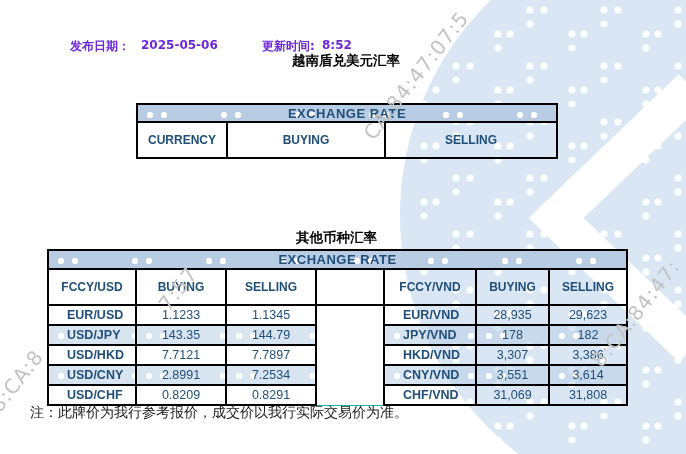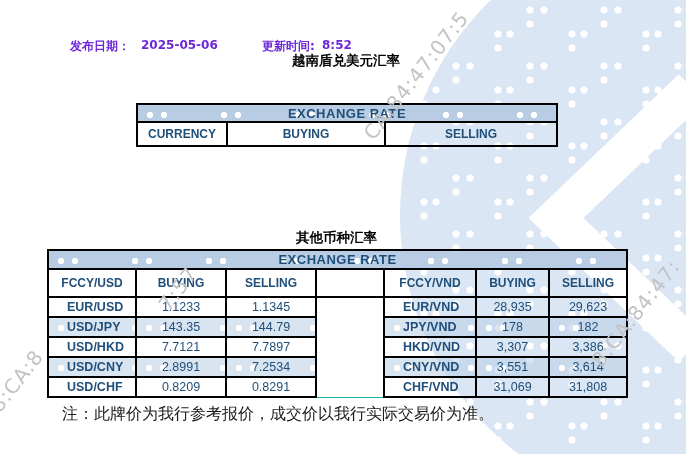--- a/index.html
+++ b/index.html
@@ -24,21 +24,21 @@
     transform-origin:0 50%;
     pointer-events:none;
   }
   
   .abs{position:absolute;z-index:2;}
   .meta{font-size:12px;font-weight:bold;color:#6d28d9;}
   .doc-title{
     font-size:13.5px;font-weight:bold;color:#000;
     text-align:center;
   }
-  .note{font-size:16px;color:#1a1a1a;margin-left:32px;}
+  .note{font-size:14px;color:#1a1a1a;}
   
   table{
     border-collapse:collapse;
     table-layout:fixed;
     position:absolute;z-index:2;
     border:1px solid #14b8a6;
     font-family:Liberation Sans, sans-serif;
     color:#1F4E79;
   }
   td,th{
@@ -53,25 +53,25 @@
     background-color:#B8CCE4;
     font-size:13px;font-weight:bold;
     letter-spacing:0.5px;
     color:#1F4E79;
   }
   .colhead{font-size:12px;font-weight:bold;}
   .pair{font-weight:bold;text-align:left;padding-left:18px;}
   .val{font-size:12.5px;}
   #usd-table{left:136px;top:103px;width:420px;}
   #usd-table .band-row{height:18px;}
-  #usd-table .head-row{height:24px;}
+  #usd-table .head-row{height:36px;}
   #usd-table .data-row{height:37px;font-size:13.5px;}
   #other-table{left:47px;top:249px;width:579px;font-size:12.5px;}
   #other-table .band-row{height:19px;}
-  #other-table .head-row{height:28px;}
+  #other-table .head-row{height:36px;}
   #other-table .data-row{height:20px;}
   #other-table td.gap{border-top:2px solid #000;border-bottom:none;background:transparent;}
   tr.altr td.shade{background-color:rgba(186,206,229,0.55);}
   
   .dotted{
     background-image:
       radial-gradient(circle at 12px 10px, #fff 3px, rgba(255,255,255,0) 3.5px),
       radial-gradient(circle at 26px 10px, #fff 3px, rgba(255,255,255,0) 3.5px),
       radial-gradient(circle at 12px 24px, #fff 3px, rgba(255,255,255,0) 3.5px),
       radial-gradient(circle at 54px 34px, #fff 3px, rgba(255,255,255,0) 3.5px),

